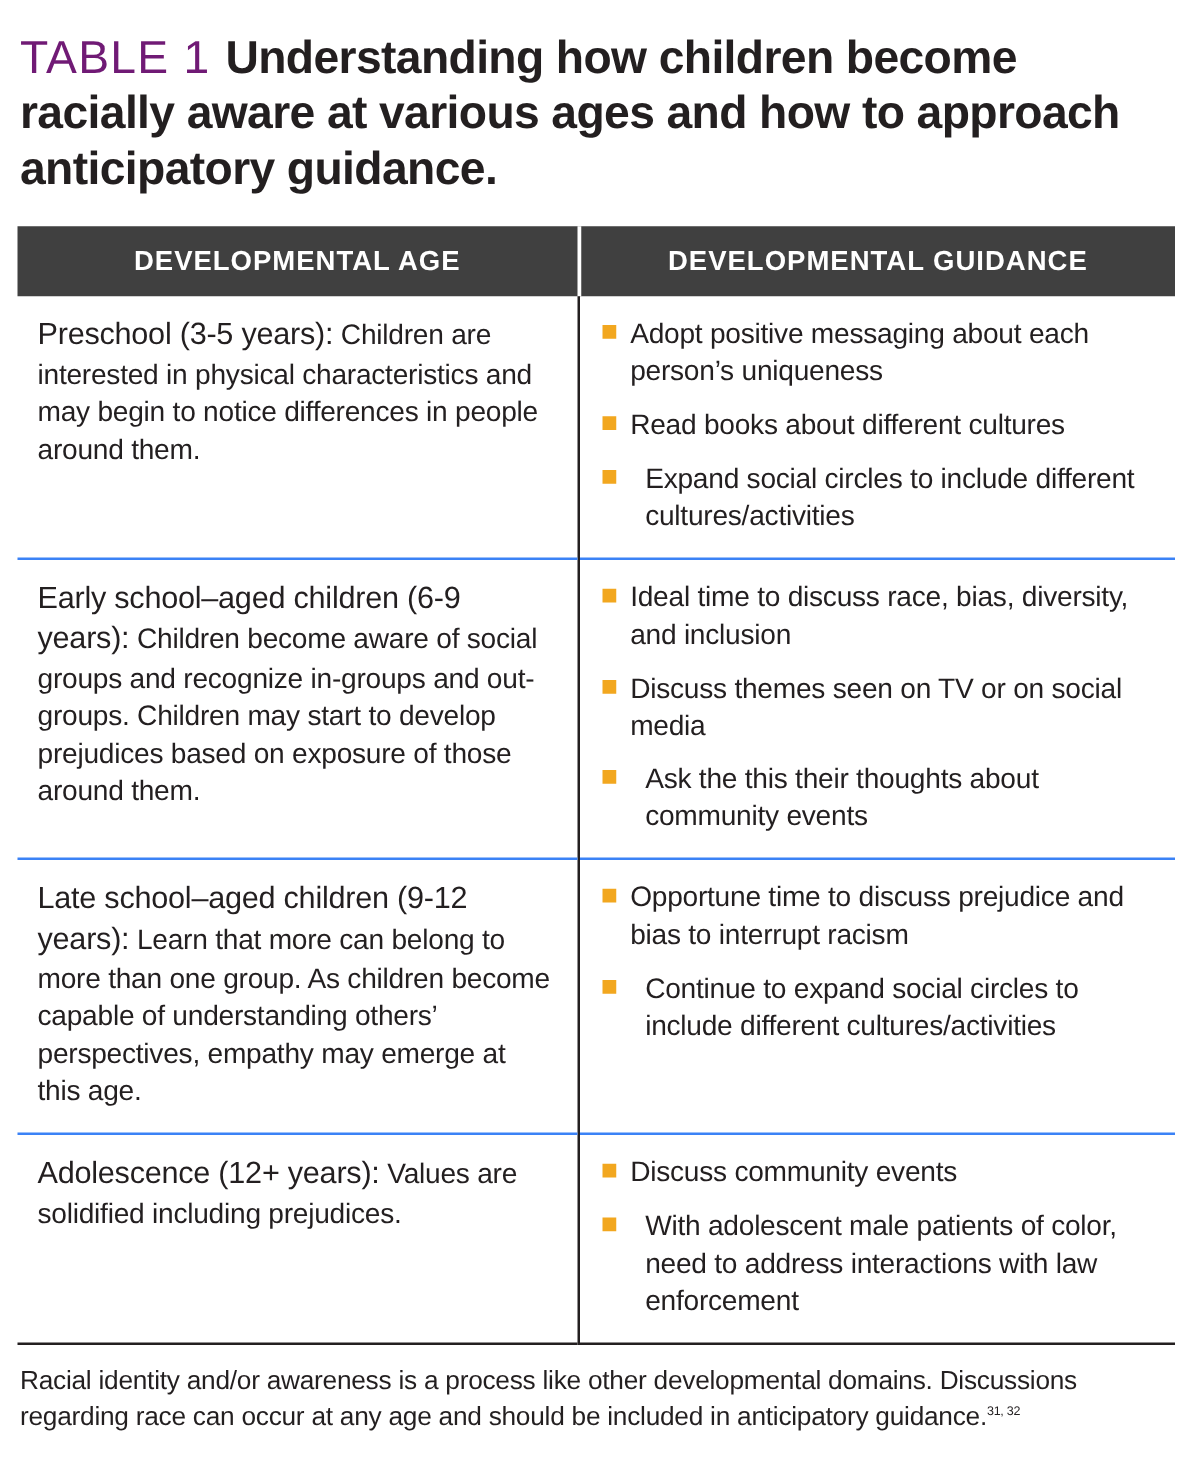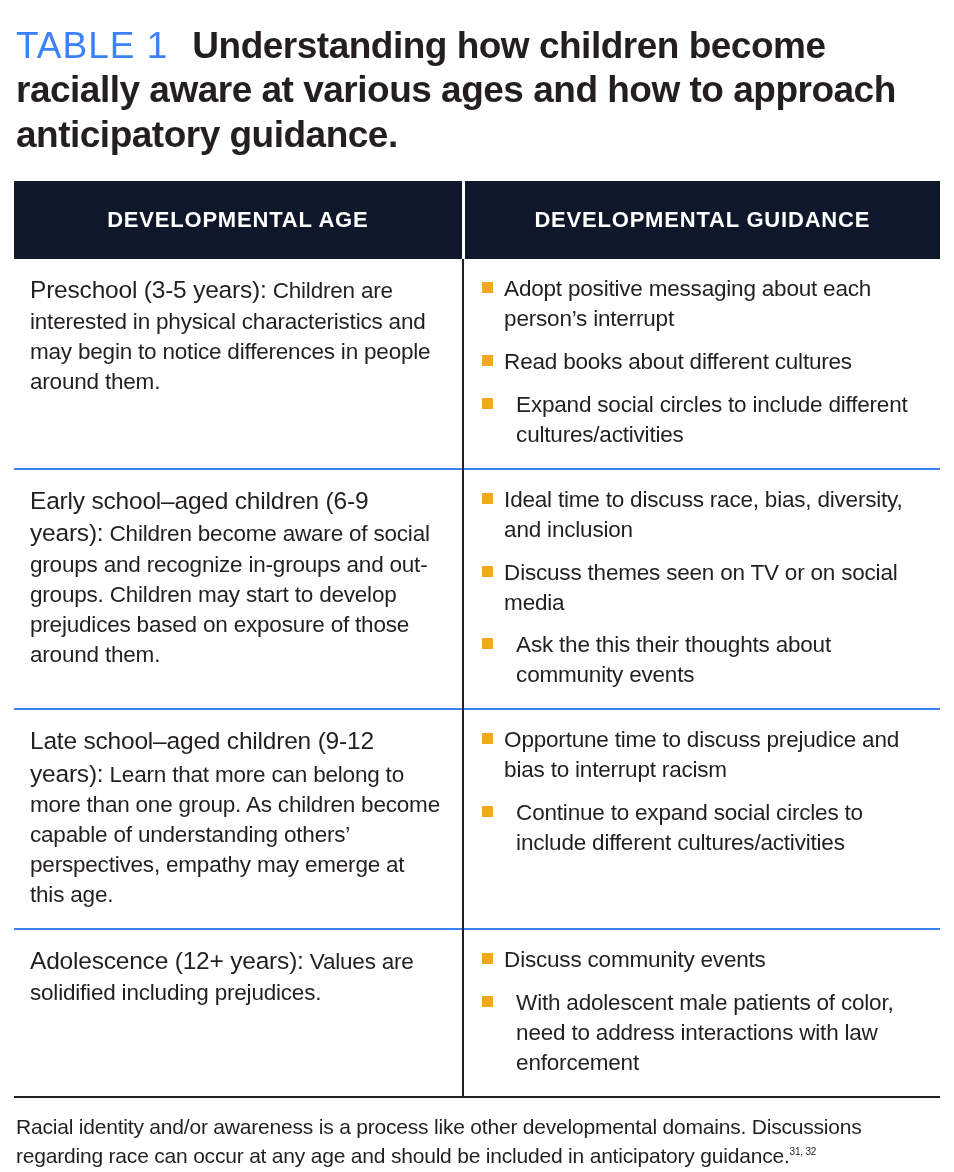--- a/index.html
+++ b/index.html
@@ -15,38 +15,38 @@
   }
   .title {
     margin: 8px 2px 24px 2px;
     font-size: 37px;
     line-height: 1.2;
     font-weight: bold;
     letter-spacing: -0.5px;
     max-width: 920px;
   }
   .table-label {
-    color: #3b82f6;
+    color: #701a75;
     font-weight: normal;
     letter-spacing: 1px;
-    margin-right: 24px;
+    margin-right: 12px;
   }
   table.t {
     width: 926px;
     border-collapse: collapse;
     border-bottom: 2px solid #231f20;
     table-layout: fixed;
   }
   thead th {
-    background: #0f172a;
+    background: #404040;
     color: #ffffff;
     font-size: 22px;
     font-weight: bold;
     letter-spacing: 0.8px;
-    padding: 26px 4px;
+    padding: 15px 4px;
     text-align: center;
   }
   thead th.th-left {
     border-right: 3px solid #ffffff;
     width: 48.5%;
   }
   tbody td {
     vertical-align: top;
     padding: 15px 18px 18px 16px;
     font-size: 22.5px;
@@ -105,21 +105,21 @@
     <tbody>
 
       <tr>
         <td class="age-cell">
           <span class="lead">Preschool (3-5 years):</span>
           <span>Children are interested in physical characteristics and may begin to notice differences in people around them.</span>
         </td>
         <td>
           <div class="bullet">
               <span class="sq"></span>
-              <span>Adopt positive messaging about each person’s interrupt</span>
+              <span>Adopt positive messaging about each person’s uniqueness</span>
             </div>
           <div class="bullet">
               <span class="sq"></span>
               <span>Read books about different cultures</span>
             </div>
           <div class="bullet">
               <span class="sq"></span>
               <span>Expand social circles to include different cultures/activities</span>
             </div>
         </td>

